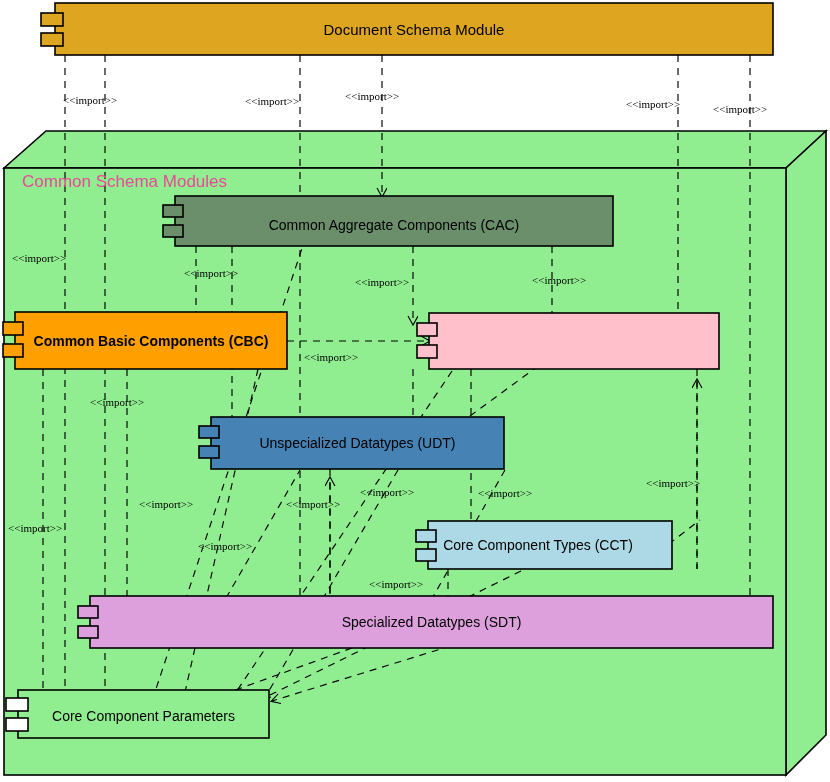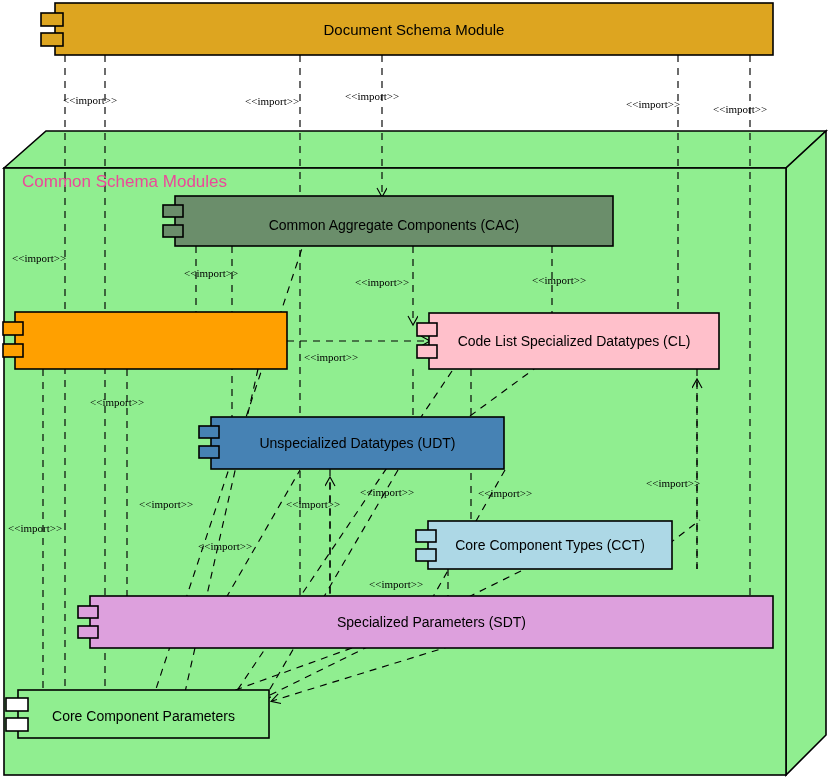--- a/index.html
+++ b/index.html
@@ -133,28 +133,28 @@
       <rect x="6" y="718" width="22" height="13" fill="#ffffff" stroke="#000" stroke-width="1.6"></rect>
     </g>
   </svg>
 
   <div class="container-title" style="left:22px;top:172px;">Common Schema Modules</div>
 
   <div class="comp-label" style="left:55px;top:3px;width:718px;height:52px;font-size:15px;text-align:center;">Document Schema Module</div>
 
   <div class="comp-label" style="left:175px;top:200px;width:438px;height:50px;font-size:14px;">Common Aggregate Components (CAC)</div>
 
+  <div class="comp-label" style="left:15px;top:312px;width:272px;height:57px;font-size:14px;font-weight:bold;">Common Basic Components (CBC)</div>
 
-  <div class="comp-label" style="left:429px;top:313px;width:290px;height:56px;font-size:14px;">Code List Specialized Datatypes (CL)</div>
 
   <div class="comp-label" style="left:211px;top:417px;width:293px;height:52px;font-size:14px;text-align:right;">Unspecialized Datatypes (UDT)</div>
 
-  <div class="comp-label" style="left:428px;top:521px;width:244px;height:48px;font-size:14px;">Core Component Types (CCT)</div>
+  <div class="comp-label" style="left:416px;top:521px;width:244px;height:48px;font-size:14px;">Core Component Types (CCT)</div>
 
-  <div class="comp-label" style="left:90px;top:596px;width:683px;height:52px;font-size:14px;">Specialized Parameters (SDT)</div>
+  <div class="comp-label" style="left:90px;top:596px;width:683px;height:52px;font-size:14px;">Specialized Datatypes (SDT)</div>
 
   <div class="comp-label" style="left:18px;top:690px;width:251px;height:52px;font-size:14px;">Core Component Parameters</div>
 
   <div class="stereo" style="left:63px;top:94px;">&lt;&lt;import&gt;&gt;</div>
   <div class="stereo" style="left:245px;top:95px;">&lt;&lt;import&gt;&gt;</div>
   <div class="stereo" style="left:345px;top:90px;">&lt;&lt;import&gt;&gt;</div>
   <div class="stereo" style="left:626px;top:98px;">&lt;&lt;import&gt;&gt;</div>
   <div class="stereo" style="left:713px;top:103px;">&lt;&lt;import&gt;&gt;</div>
   <div class="stereo" style="left:12px;top:252px;">&lt;&lt;import&gt;&gt;</div>
   <div class="stereo" style="left:184px;top:267px;">&lt;&lt;import&gt;&gt;</div>

